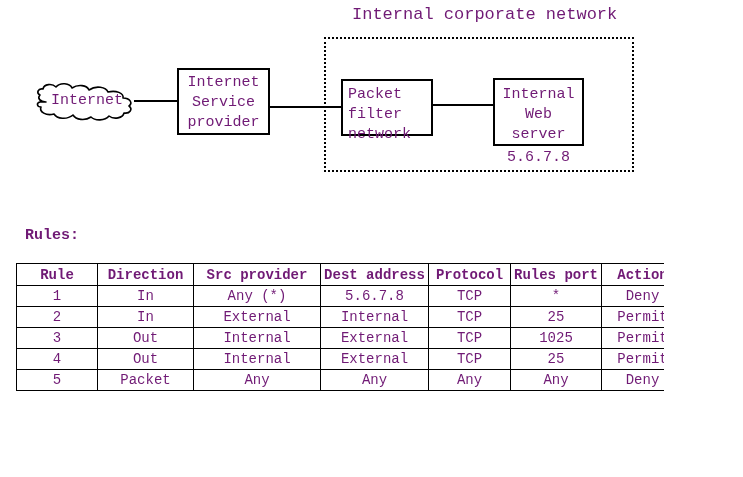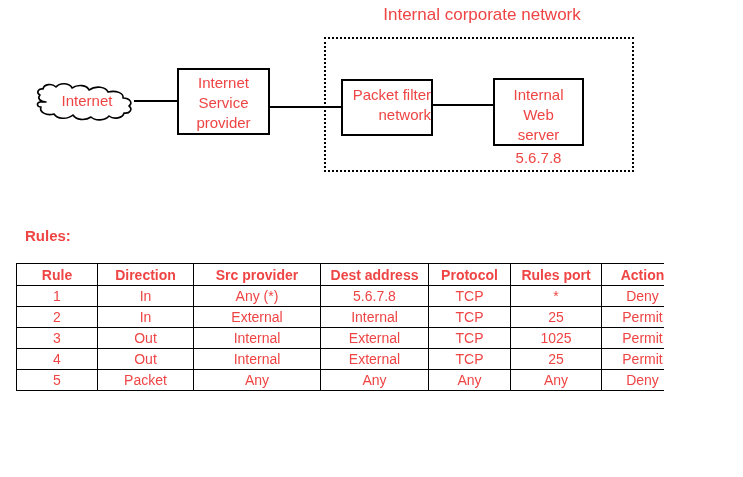--- a/index.html
+++ b/index.html
@@ -6,22 +6,22 @@
     margin: 0;
     padding: 0;
     background: #ffffff;
   }
   #page {
     position: relative;
     width: 664px;
     height: 477px;
     background: #ffffff;
     overflow: hidden;
-    font-family: Liberation Sans, sans-serif;
-    color: #ef4444;
+    font-family: Liberation Mono, monospace;
+    color: #701a75;
   }
 
   
   #diagram {
     position: absolute;
     left: 0; top: 0;
     width: 743px;
     height: 200px;
   }
 
@@ -62,21 +62,21 @@
     height: 67px;
     text-align: center;
     padding-top: 3px;
   }
 
   .node-firewall {
     left: 341px;
     top: 79px;
     width: 92px;
     height: 57px;
-    text-align: right;
+    text-align: left;
     padding: 4px 0 0 5px;
   }
 
   .node-server {
     left: 493px;
     top: 78px;
     width: 91px;
     height: 68px;
     text-align: center;
     padding-top: 5px;

